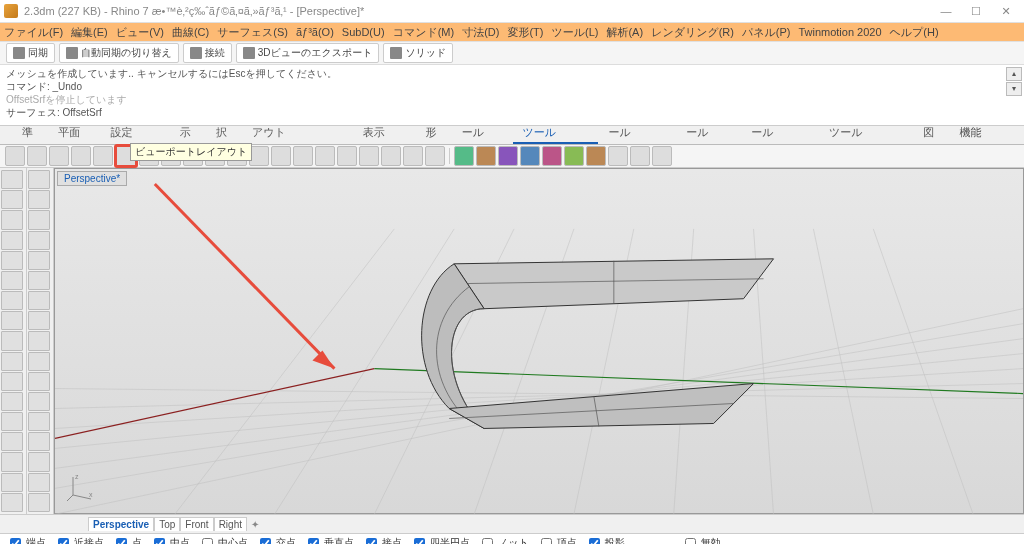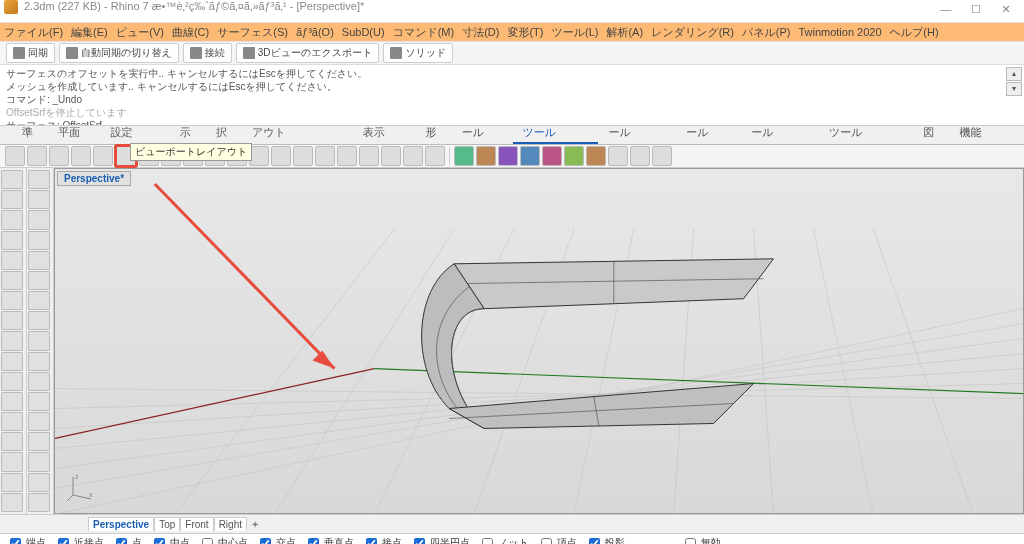--- a/index.html
+++ b/index.html
@@ -1,18 +1,18 @@
 <!DOCTYPE html>
 <html><head>
 <meta charset="utf-8">
 <style>
   html,body{margin:0;padding:0;width:1024px;height:544px;overflow:hidden;
     font-family:"Meiryo UI","Segoe UI",sans-serif;font-size:11px;color:#333;
     background:#f0f0f0;user-select:none}
-  .titlebar{height:22px;background:#fff;display:flex;align-items:flex-start;
+  .titlebar{height:22px;background:#fff;display:flex;align-items:center;
     padding:0 4px;border-bottom:1px solid #e0e0e0}
   .titlebar .logo{width:14px;height:14px;background:linear-gradient(135deg,#e8a33d,#c47a1a);
     border-radius:2px;margin-right:6px}
   .titlebar .title{flex:1;color:#888;font-size:11px}
   .winbtns{display:flex;gap:2px}
   .winbtn{width:28px;height:18px;display:flex;align-items:center;justify-content:center;
     color:#888;font-size:11px}
   .menubar{height:18px;background:#fdba74;display:flex;align-items:center;padding:0 4px;
     gap:8px;font-size:11px;color:#444;border-bottom:1px solid #e0e0e0}
   .menubar span{white-space:nowrap}
@@ -41,21 +41,21 @@
   .workspace{position:relative;height:346px;display:flex}
   .sidetools{width:24px;background:#f0f0f0;border-right:1px solid #ccc;
     display:flex;flex-direction:column;padding:2px 1px;gap:1px}
   .sidetools .sti{width:20px;height:18px;background:#e0e0e0;border:1px solid #bbb;border-radius:1px}
   .sidetools2{width:24px;background:#f0f0f0;border-right:1px solid #ccc;
     display:flex;flex-direction:column;padding:2px 1px;gap:1px}
   .sidetools2 .sti{width:20px;height:18px;background:#e0e0e0;border:1px solid #bbb;border-radius:1px}
   .viewport{flex:1;position:relative;background:linear-gradient(#e8e8e8,#d8d8d8);
     border:1px solid #999}
   .vplabel{position:absolute;top:2px;left:2px;background:#e0e0e0;padding:1px 6px;
-    font-size:10px;font-weight:bold;color:#1a5fb4;border:1px solid #aaa}
+    font-size:10px;font-weight:normal;color:#1a5fb4;border:1px solid #aaa}
   .canvas{position:absolute;inset:0}
   .axisind{position:absolute;bottom:8px;left:10px;font-size:9px;color:#999}
   .viewtabs{height:18px;background:#f0f0f0;display:flex;align-items:center;padding:0 88px;
     gap:0;font-size:10px;border-top:1px solid #ccc}
   .viewtabs .vt{padding:1px 4px;border:1px solid #ccc;border-bottom:none;background:#fff;
     color:#555}
   .viewtabs .vt.active{background:#fff;color:#1a5fb4;font-weight:bold}
   .osnap{height:18px;background:#fff;display:flex;align-items:center;padding:0 6px;gap:8px;
     font-size:10px;border-top:1px solid #ccc}
   .osnap label{display:flex;align-items:center;gap:2px}
@@ -110,21 +110,20 @@
       <div class="ico"></div>
       <span>3Dビューのエクスポート</span>
     </div>
   <div class="tbtn">
       <div class="ico"></div>
       <span>ソリッド</span>
     </div>
 </div>
 
 <div class="cmdarea">
-  <div>サーフェスのオフセットを実行中.. キャンセルするにはEscを押してください。</div>
   <div>メッシュを作成しています.. キャンセルするにはEscを押してください。</div>
   <div>コマンド: _Undo</div>
   <div style="color:#aaa">OffsetSrfを停止しています</div>
   <div>サーフェス: OffsetSrf</div>
   <div class="scrollbtns">
     <div>▴</div>
     <div>▾</div>
   </div>
 </div>
 

